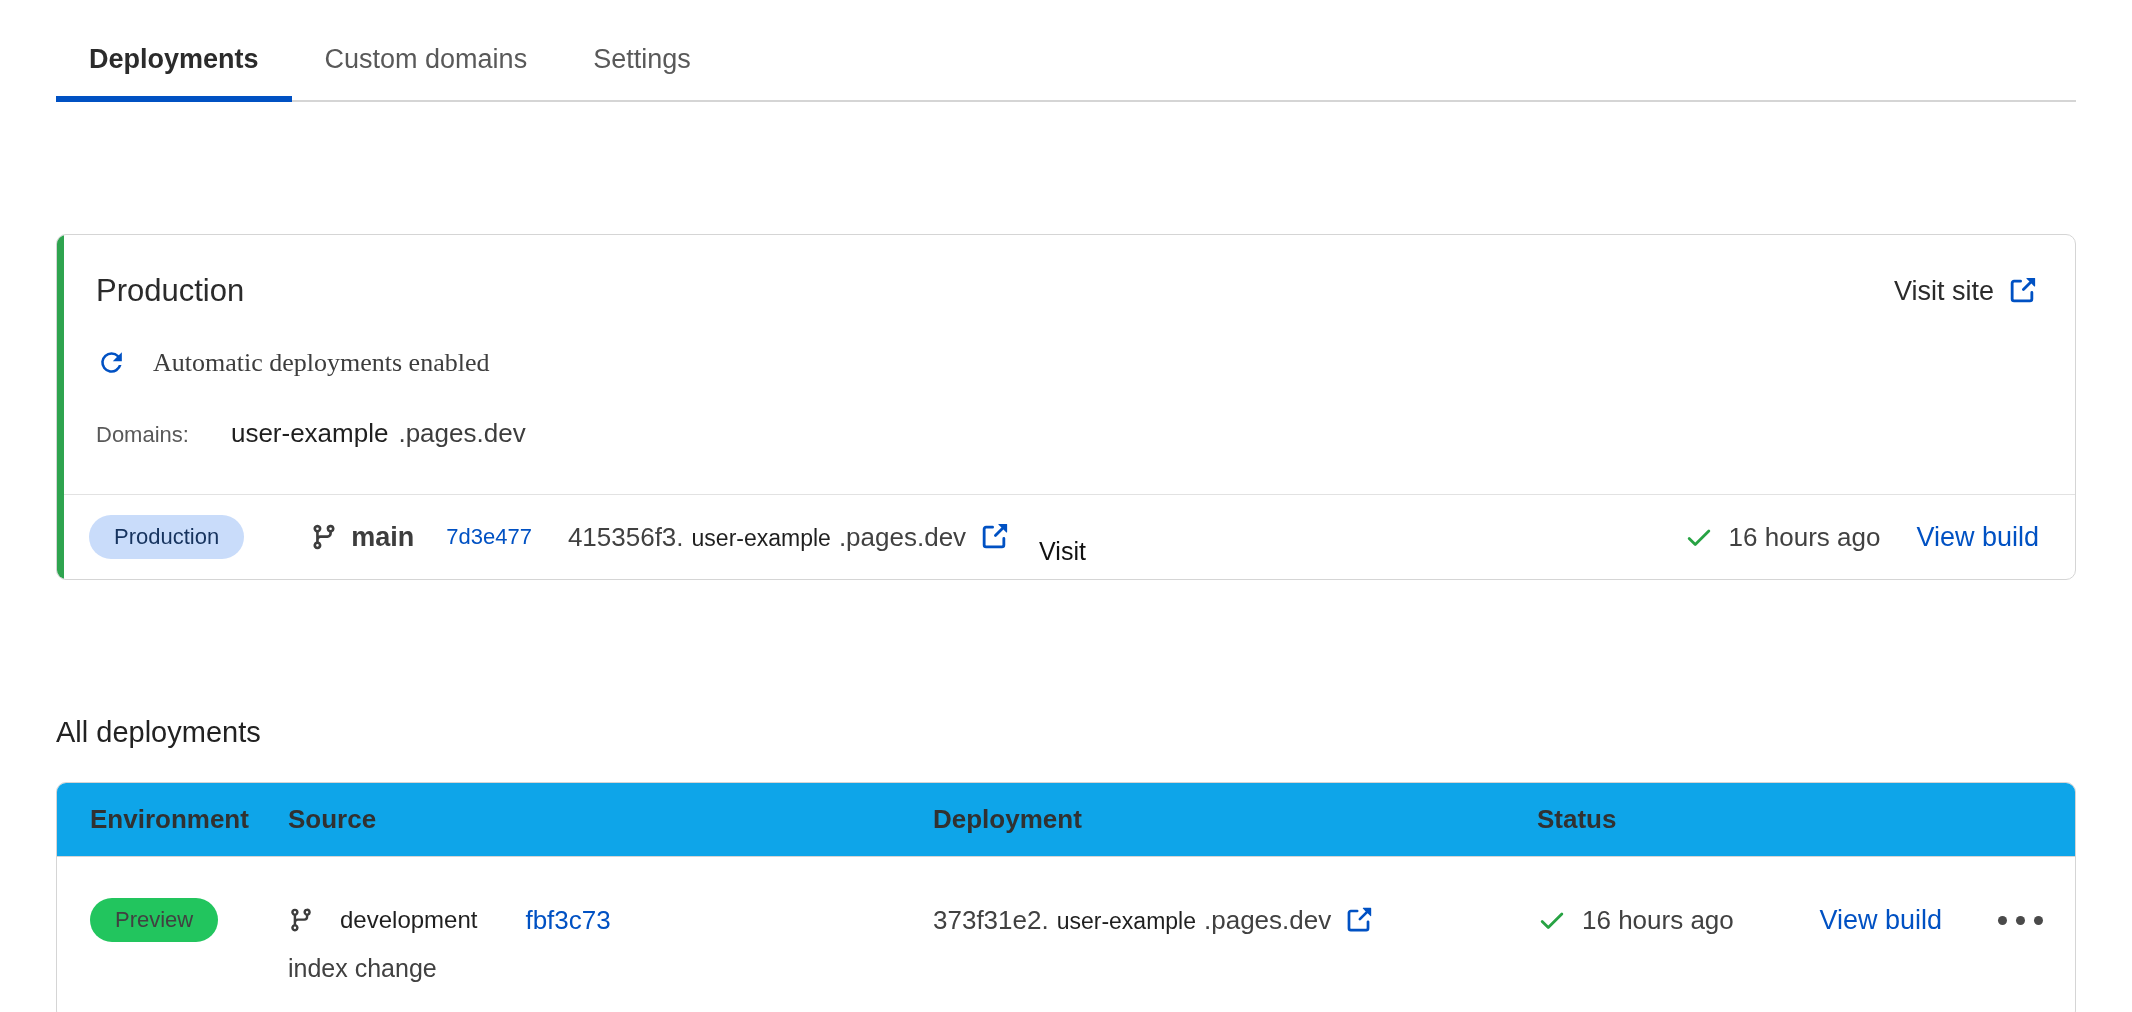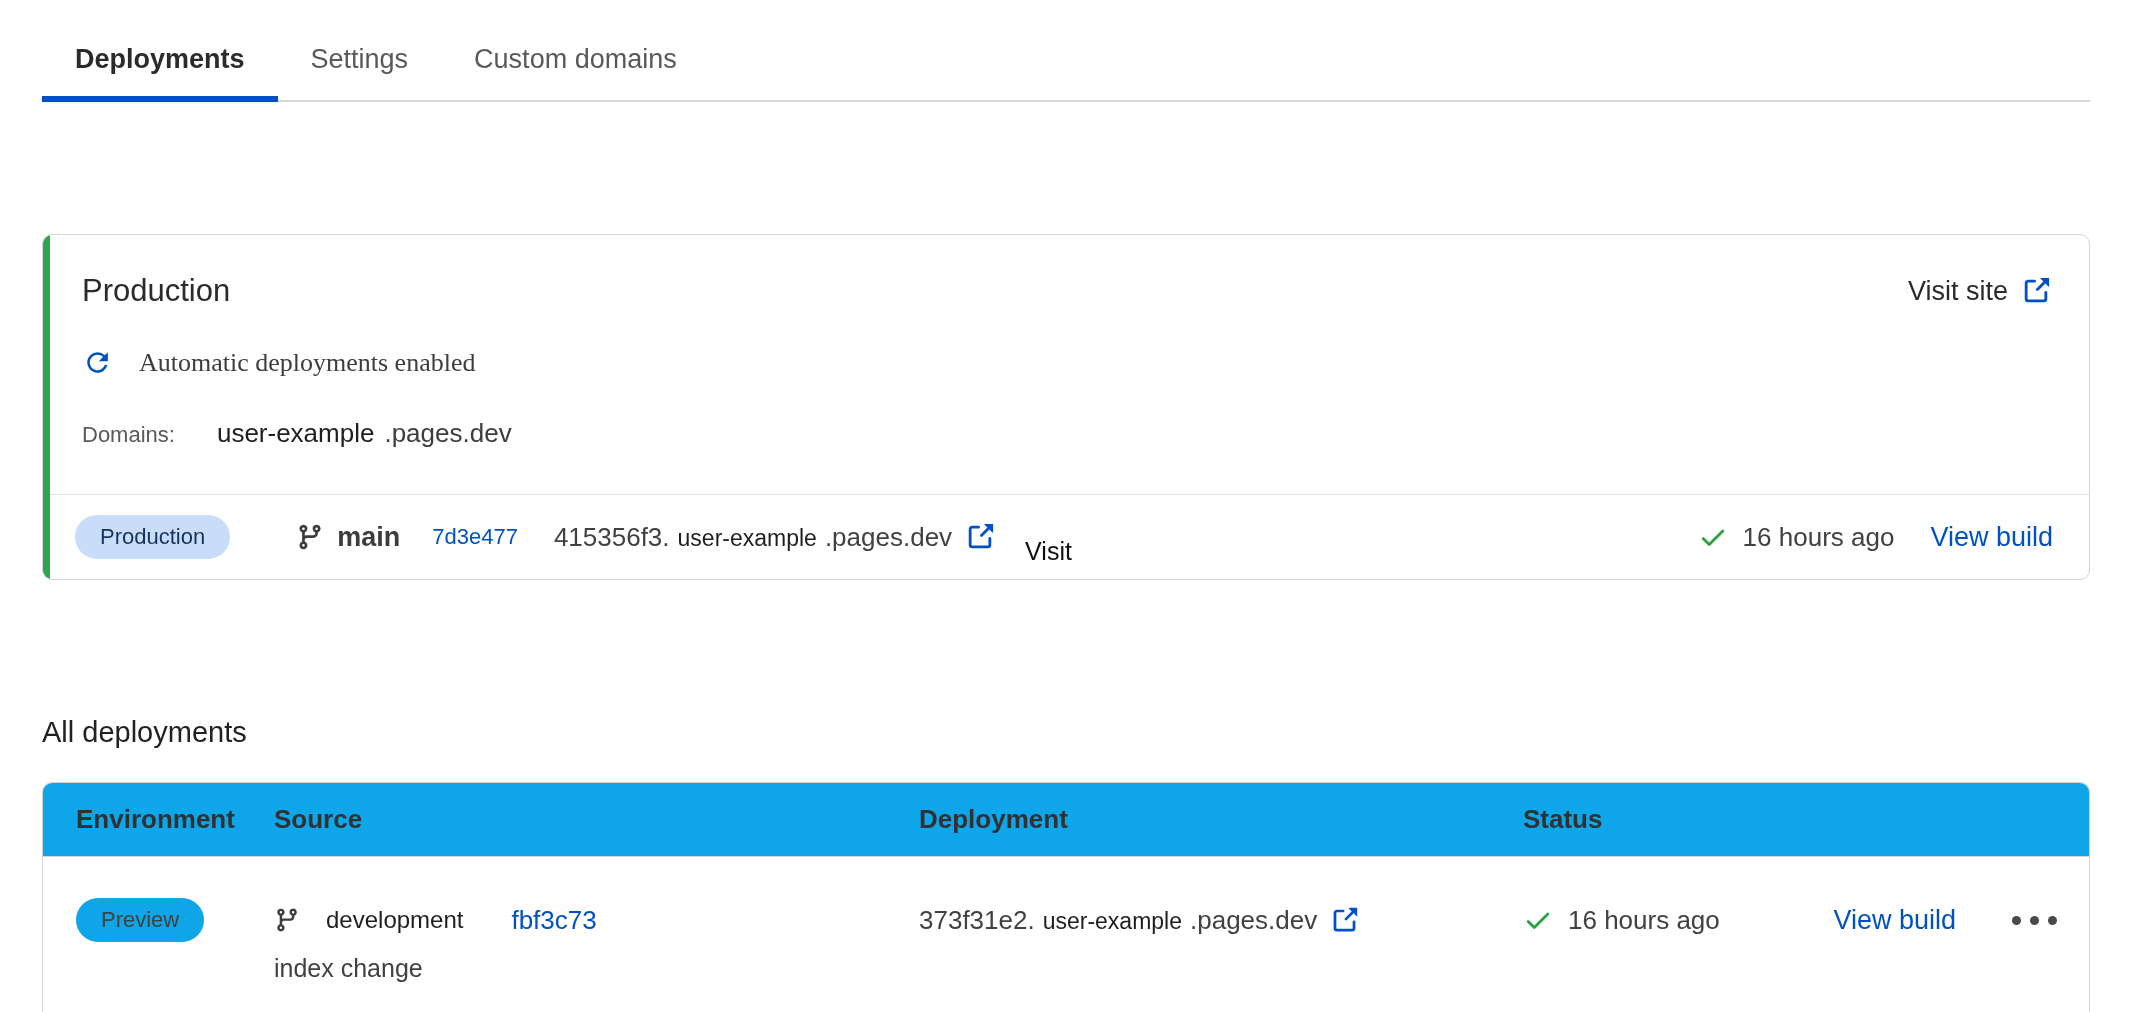--- a/index.html
+++ b/index.html
@@ -1,18 +1,18 @@
 <!DOCTYPE html>
 <html><head>
 <meta charset="utf-8">
 <style>
   * { margin:0; padding:0; box-sizing:border-box; }
   html,body { width:2132px; height:1012px; overflow:hidden; background:#fff; }
   body { font-family:"Liberation Sans", sans-serif; color:#313131; }
-  .page { width:2132px; height:1012px; padding:0 42px; overflow:hidden; }
+  .page { width:2132px; height:1012px; padding:0 56px; overflow:hidden; }
 
   
   .tabs { display:flex; margin-top:30px; border-bottom:2px solid #d5d5d5; }
   .tab { font-size:27px; color:#595959; padding:14px 33px 27px; cursor:pointer; margin-bottom:-2px; }
   .tab.active { color:#2b2b2b; font-weight:700; border-bottom:6px solid #0051c3; padding-bottom:21px; }
 
   
   .card { position:relative; margin-top:132px; border:1px solid #d5d5d5; border-radius:10px; overflow:hidden; background:#fff; }
   .green-bar { position:absolute; left:0; top:0; bottom:0; width:7px; background:#2ea44f; }
   .card-head { display:flex; justify-content:space-between; align-items:center; padding:38px 38px 0 39px; }
@@ -20,21 +20,21 @@
   .visit-site { display:flex; align-items:center; gap:13px; font-size:27px; color:#2b2b2b; cursor:pointer; }
   .auto-row { display:flex; align-items:center; gap:26px; margin:38px 0 0 39px; font-size:26px; color:#3d3d3d;font-family:Liberation Serif, serif; }
   .domains-row { display:flex; align-items:baseline; margin:40px 0 0 39px; }
   .domains-label { font-size:22px; font-weight:400; color:#595959; margin-right:42px; }
   .domain-user { font-size:26px; color:#1f1f1f; margin-right:10px; }
   .domain-suffix { font-size:26px; color:#3d3d3d; }
   .deploy-row { display:flex; align-items:center; margin-top:45px; border-top:1px solid #e2e2e2; height:85px; padding:0 36px 0 32px; }
 
   .badge { display:inline-block; border-radius:999px; font-size:22px; padding:9px 25px; white-space:nowrap; }
   .badge-production { background:#c9dcfa; color:#16335e; }
-  .badge-preview { background:#0ea5e9; color:#414141; }
+  .badge-preview { background:#22c55e; color:#414141; }
 
   .branch { display:flex; align-items:center; }
   .branch-name { font-size:27px; font-weight:700; color:#3d3d3d; margin-left:13px; }
   .commit-link { font-size:22px; color:#0051c3; cursor:pointer; }
   .url { display:flex; align-items:baseline; white-space:nowrap;justify-content:space-between; }
   .url-hash { font-size:26px; color:#414141; }
   .url-user { font-size:23px; color:#1f1f1f; margin:0 8px; }
   .url-suffix { font-size:26px; color:#414141; }
   .annotation { font-size:25px; color:#111; margin-left:30px; position:relative; top:14px; }
 
@@ -61,22 +61,22 @@
 
   .icon { display:inline-flex; align-items:center; justify-content:center; }
 </style>
 </head>
 <body>
 
 <div class="page">
 
   <nav class="tabs">
     <div class="tab active">Deployments</div>
+    <div class="tab">Custom domains</div>
     <div class="tab">Settings</div>
-    <div class="tab">Custom domains</div>
   </nav>
 
   <section class="card">
     <div class="green-bar"></div>
 
     <div class="card-head">
       <h2 class="card-title">Production</h2>
       <a class="visit-site">
         <span>Visit site</span>
         <span class="icon">

